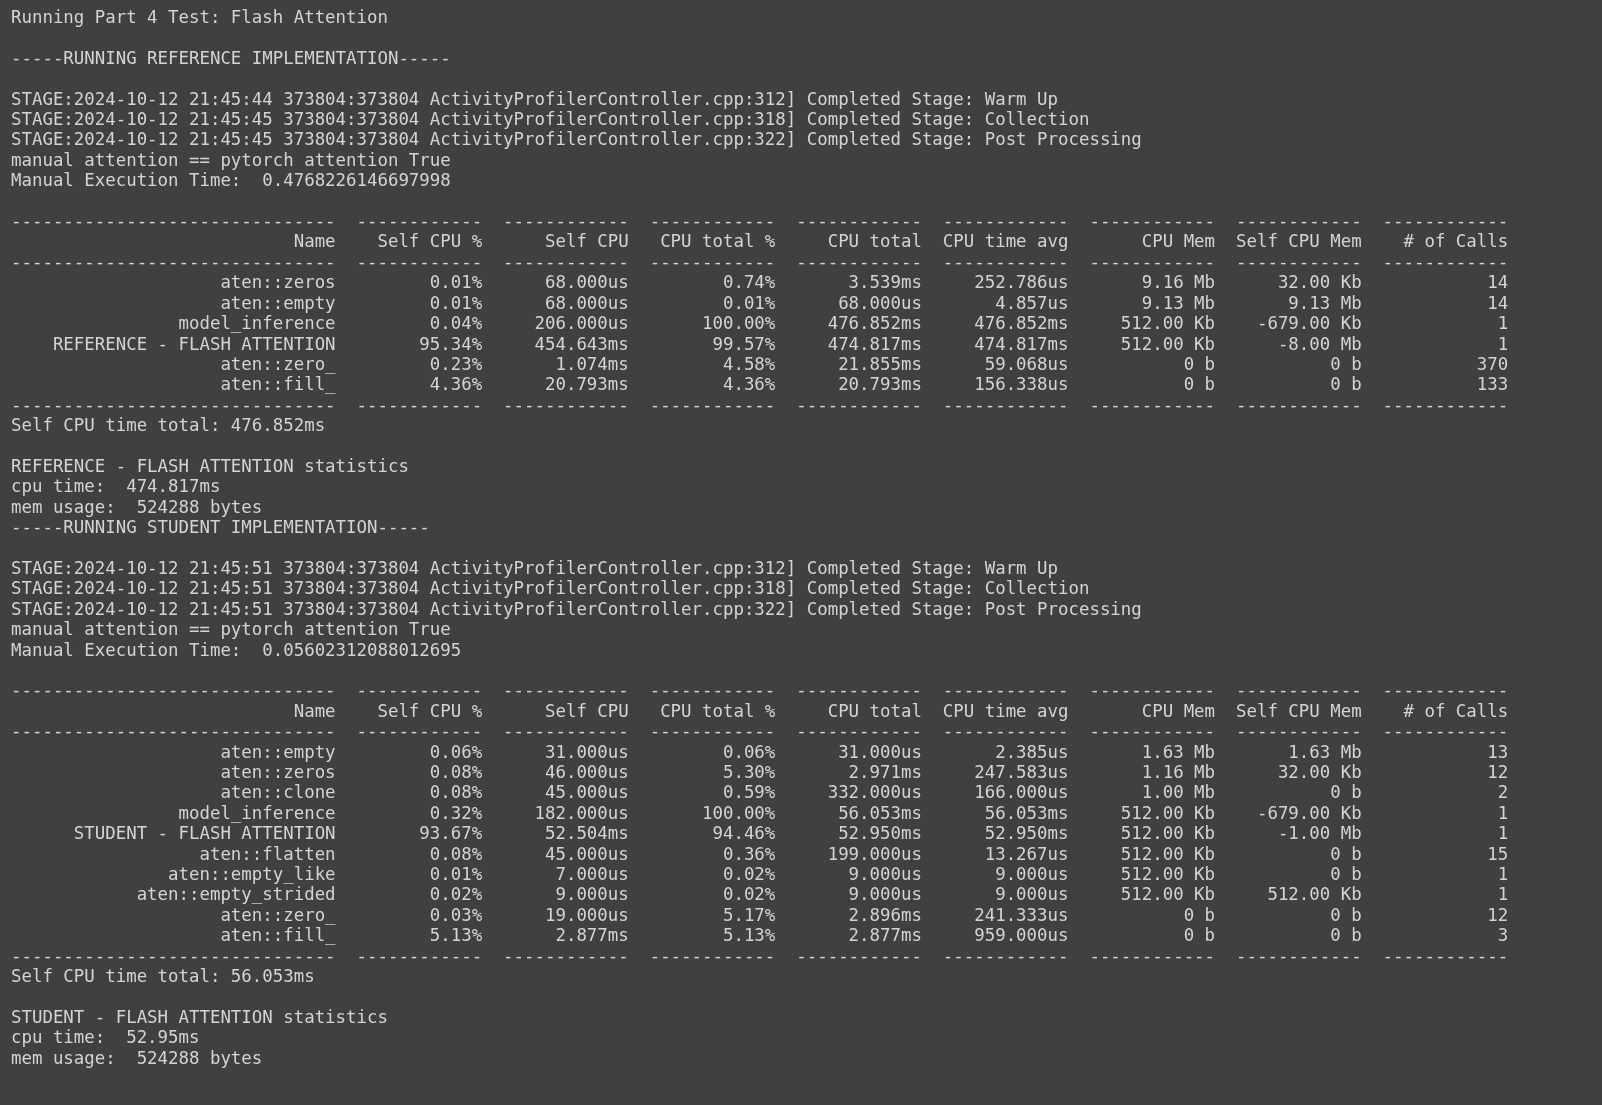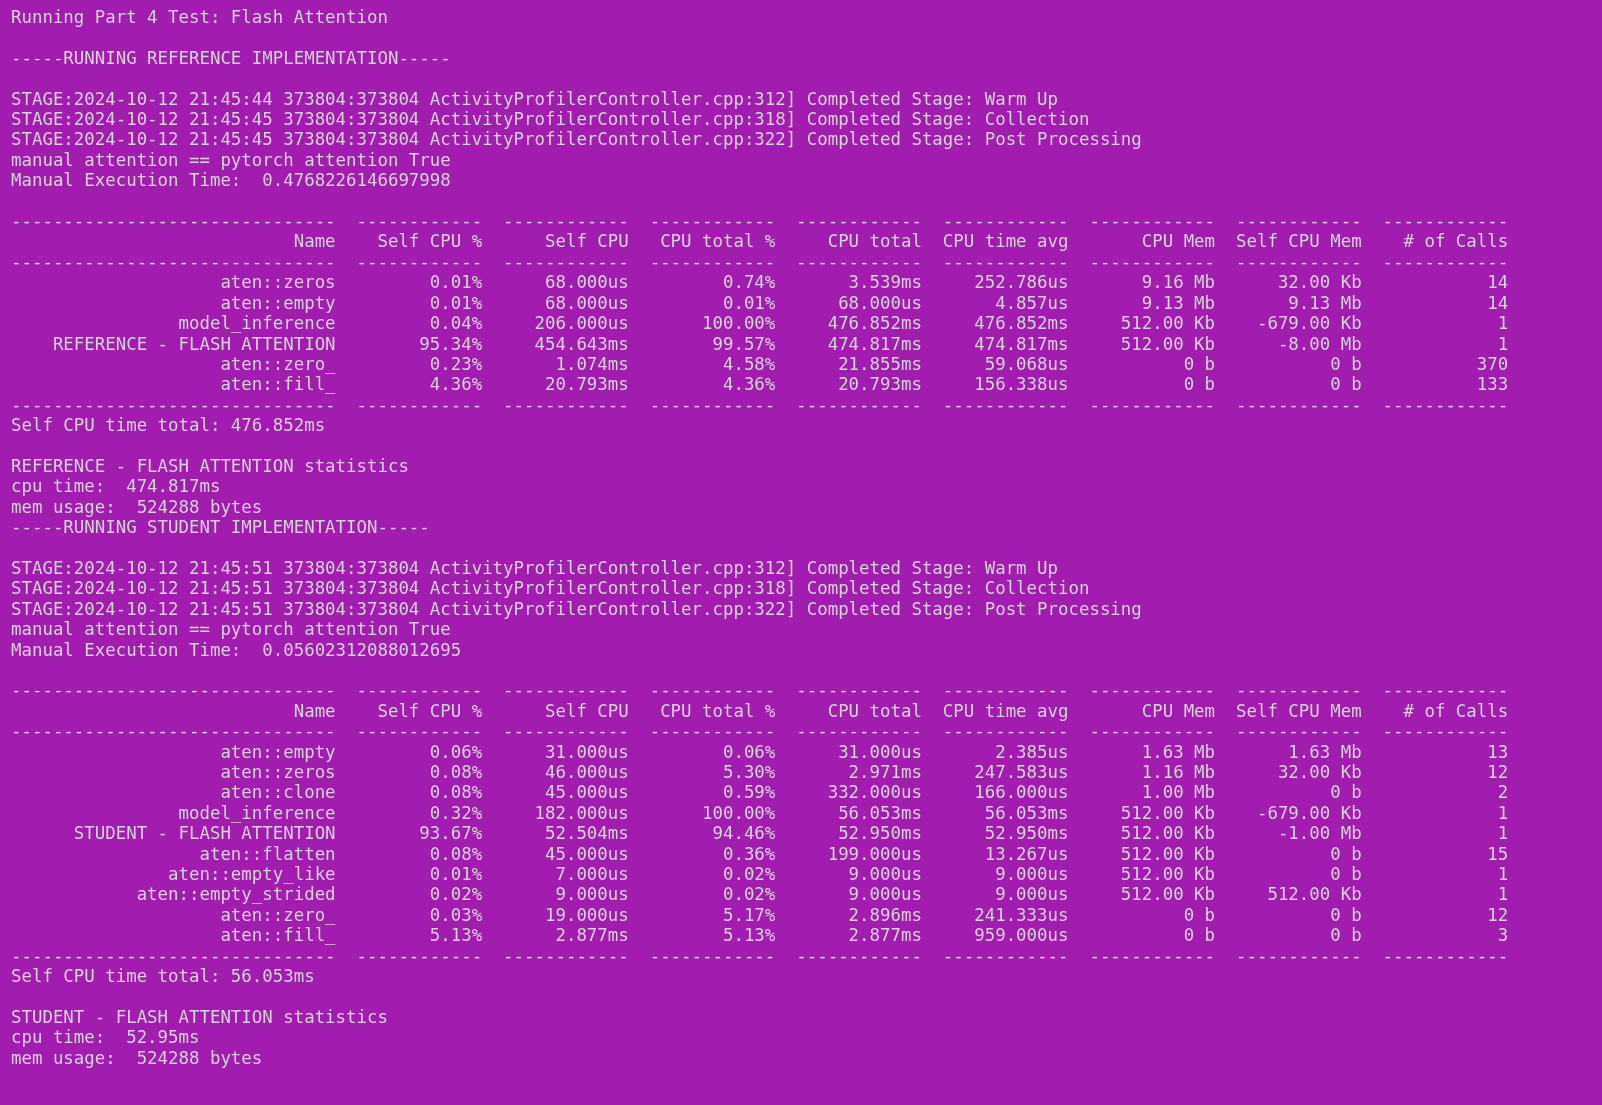--- a/index.html
+++ b/index.html
@@ -9,21 +9,21 @@
   }
   body {
     width: 1602px;
     height: 1105px;
     overflow: hidden;
   }
   #terminal {
     box-sizing: border-box;
     width: 1602px;
     height: 1105px;
-    background: #a21caf;
+    background: #404040;
     color: #d4d4d4;
     font-family: "DejaVu Sans Mono", "Liberation Mono", monospace;
     font-size: 17.4px;
     line-height: 20.42px;
     letter-spacing: 0px;
     padding: 7px 0 0 11px;
     white-space: pre;
     overflow: hidden;
     -webkit-font-smoothing: antialiased;
   }

